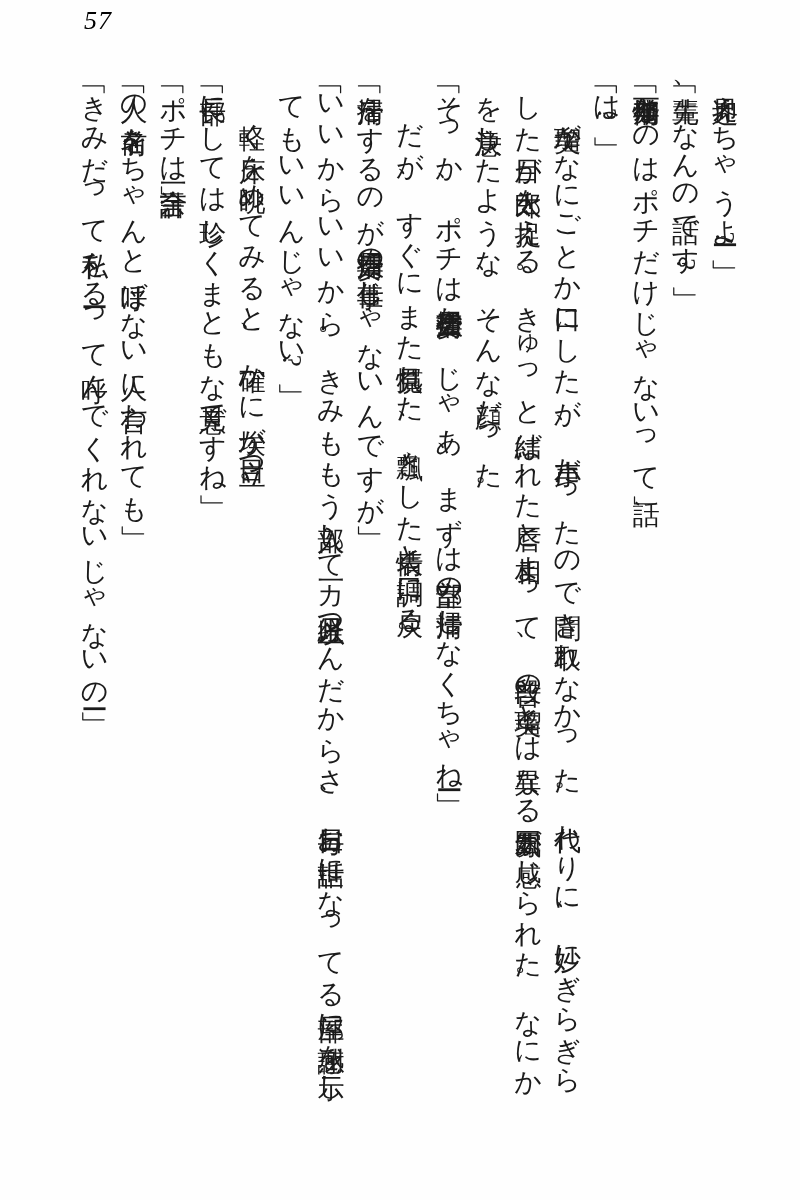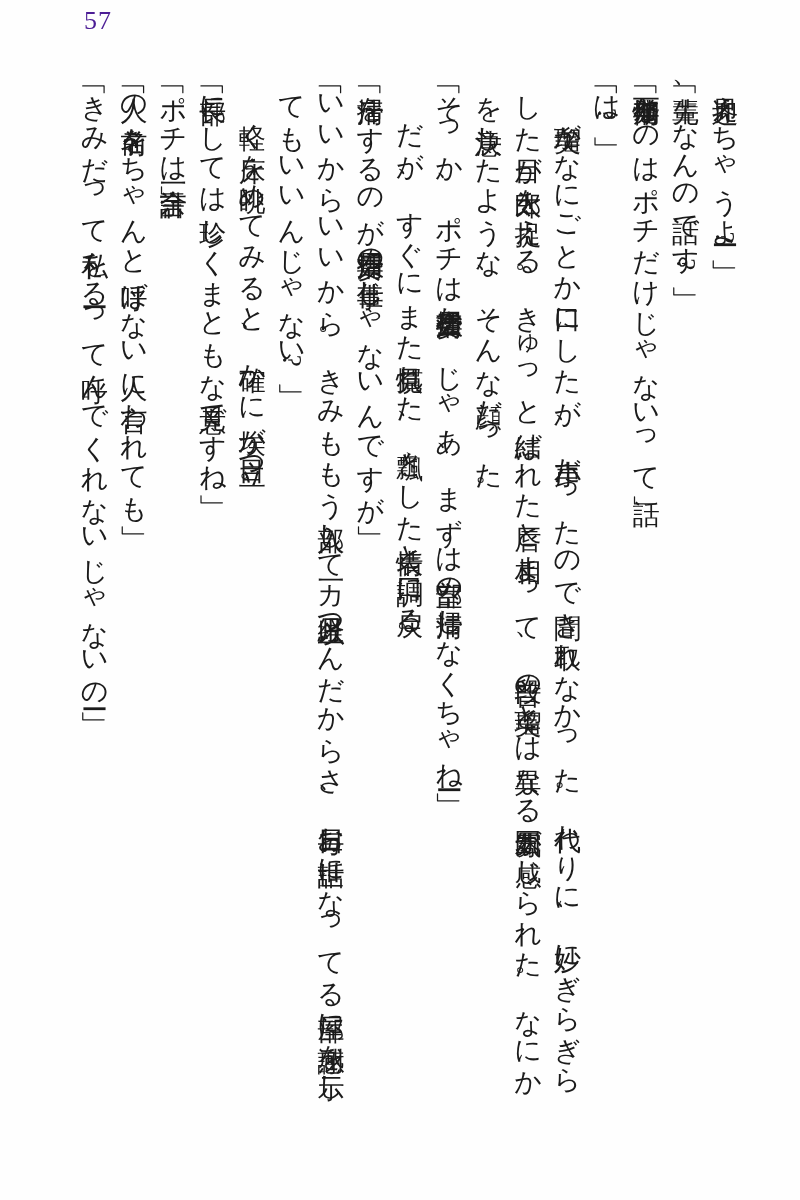--- a/index.html
+++ b/index.html
@@ -12,23 +12,24 @@
     width: 800px;
     height: 1200px;
     background: #fefefe;
     overflow: hidden;
     font-family: "Liberation Serif", "DejaVu Serif", serif;
   }
   .page-number {
     position: absolute;
     top: 6px;
     left: 84px;
+    font-style: italic;
     font-size: 26px;
     letter-spacing: 1px;
-    color: #4c1d95;
+    color: #000000;
   }
   .text-block {
     position: absolute;
     top: 77px;
     right: 56px;
     height: 1030px;
     writing-mode: vertical-rl;
     -webkit-writing-mode: vertical-rl;
     text-orientation: mixed;
     -webkit-text-orientation: mixed;

